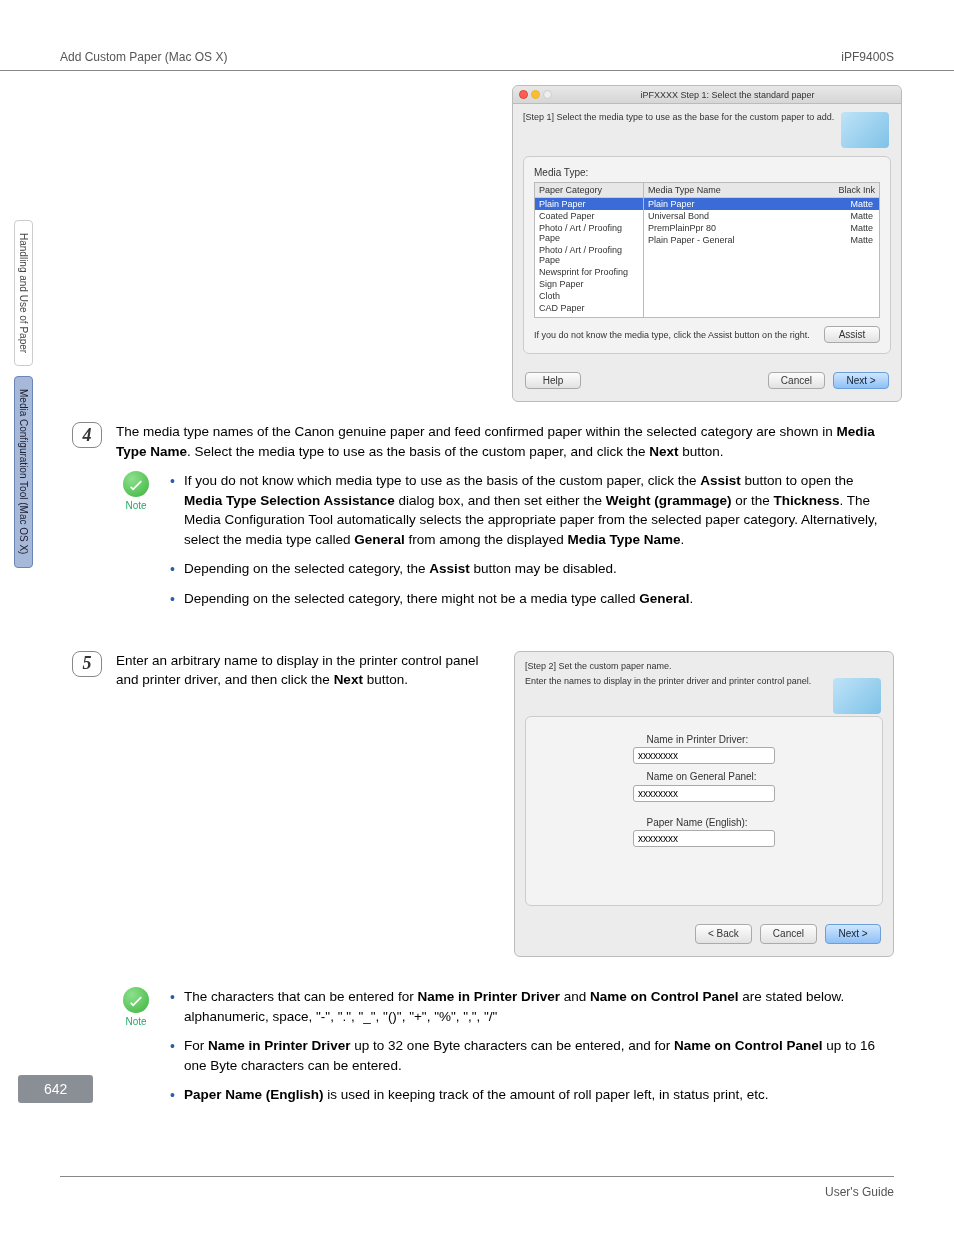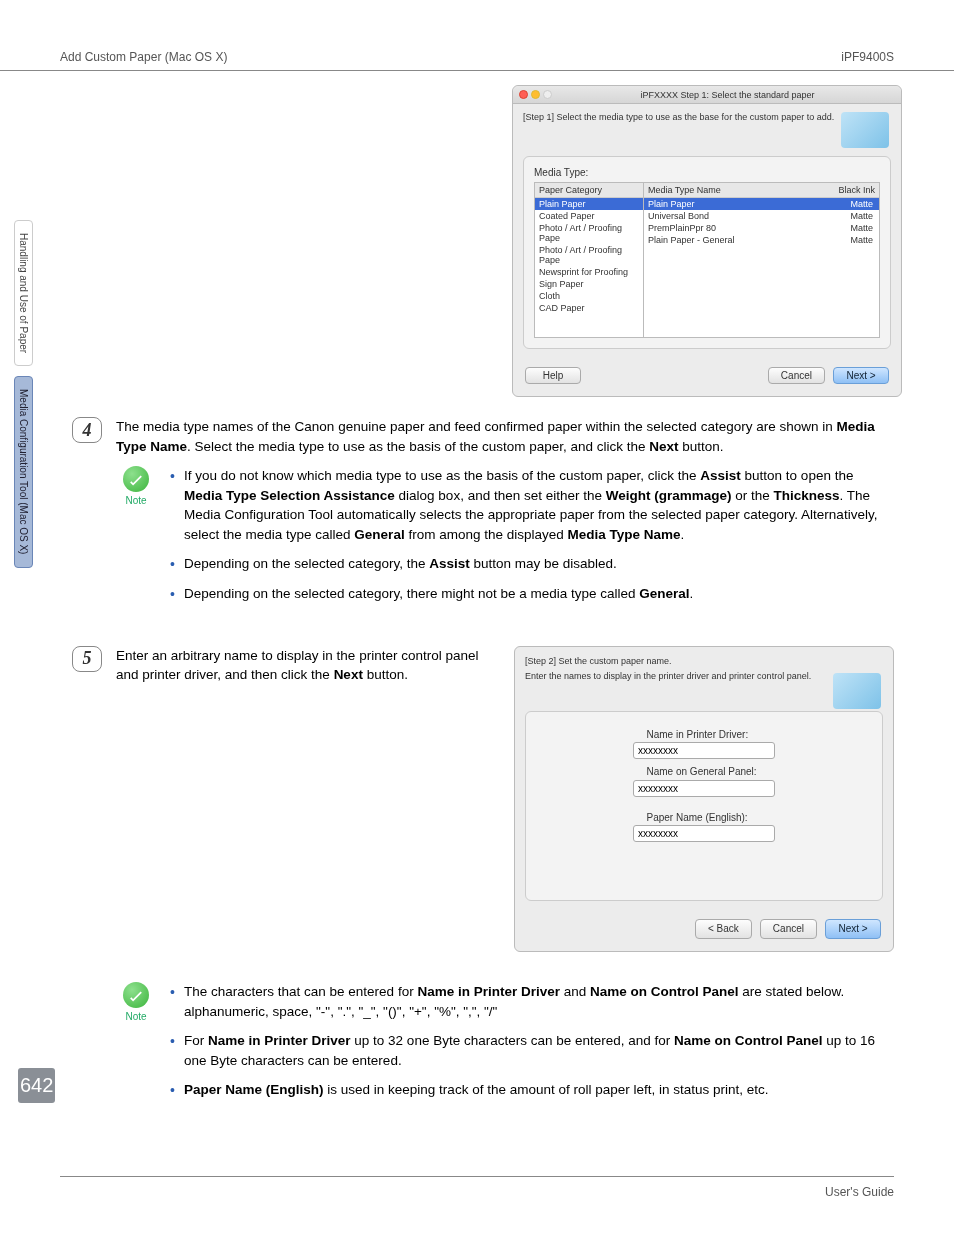--- a/index.html
+++ b/index.html
@@ -69,21 +69,21 @@
   .dialog-corner-img {
     position:absolute; right:12px; top:26px; width:48px; height:36px;
     background: linear-gradient(135deg,#bfe3f7,#7ec2e8);
     border-radius:4px;
   }
   .media-type-section {
     border:1px solid #ccc; border-radius:6px; background:#f3f3f3;
     margin-top: 34px; padding: 10px;
   }
   .media-type-section h5 { font-size:10px; font-weight:normal; margin-bottom:4px;}
-  .media-grid { display:flex; height:156px; }
+  .media-grid { display:flex; height:136px; }
   .cat-col {
     width:110px; border:1px solid #bbb; background:#fff; overflow:hidden;
     font-size:9px;
   }
   .cat-col .hdr, .mt-col .hdr { background:#e7e7e7; padding:2px 4px; border-bottom:1px solid #ccc;}
   .cat-col .item, .mt-col .item { padding:1px 4px; }
   .cat-col .item.sel { background:#3b6bd6; color:#fff;}
   .mt-col { flex:1; border:1px solid #bbb; border-left:none; background:#fff; font-size:9px;}
   .mt-row { display:flex; justify-content:space-between; padding:1px 6px 1px 4px;}
   .mt-row.sel { background:#3b6bd6; color:#fff;}
@@ -135,21 +135,21 @@
   .form-area { border:1px solid #ccc; border-radius:6px; background:#f3f3f3; padding:10px 12px; margin-top:28px; min-height:190px;}
   
   .page-footer {
     position:absolute; bottom:36px; left:0; right:0;
     border-top:1px solid #888; margin:0 60px;
     display:flex; justify-content:space-between; align-items:flex-end;
     padding-top:8px;
   }
   .page-num-box {
     position:absolute; left:18px; bottom:132px;
-    background:#8a8f96; color:#fff; padding:6px 2px; font-size:20px;
+    background:#8a8f96; color:#fff; padding:6px 26px; font-size:14px;
     border-radius:3px;
   }
   .footer-right { font-size:12px; color:#555;}
   .dialog1-wrap { margin-left: 440px; width: 390px; }
 </style>
 </head>
 <body>
 
 <div class="page-header">
   <span>Add Custom Paper (Mac OS X)</span>
@@ -206,20 +206,24 @@
               </div>
               <div class="mt-row">
                 <span>PremPlainPpr 80</span>
                 <span>Matte</span>
               </div>
               <div class="mt-row">
                 <span>Plain Paper - General</span>
                 <span>Matte</span>
               </div>
             </div>
+          </div>
+          <div class="assist-row">
+            <span>If you do not know the media type, click the Assist button on the right.</span>
+            <span class="mac-btn">Assist</span>
           </div>
         </div>
       </div>
       <div class="dialog-footer">
         <span class="mac-btn">Help</span>
         <div class="right">
           <span class="mac-btn">Cancel</span>
           <span class="mac-btn primary">Next &gt;</span>
         </div>
       </div>

